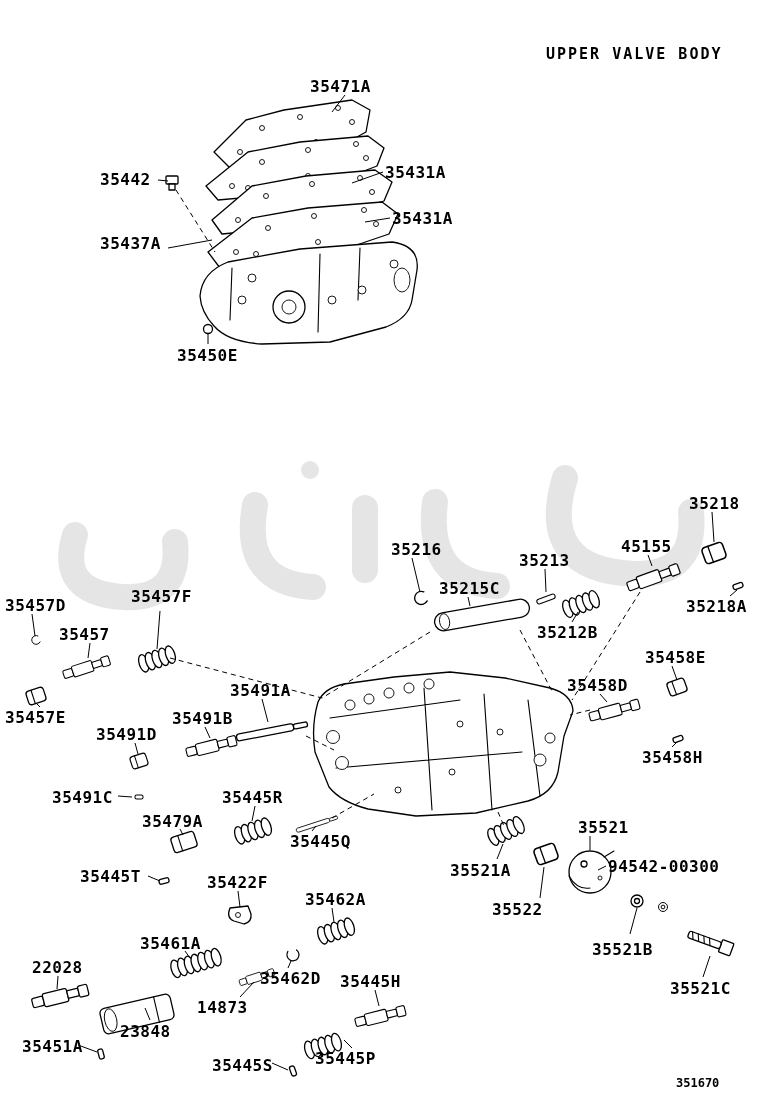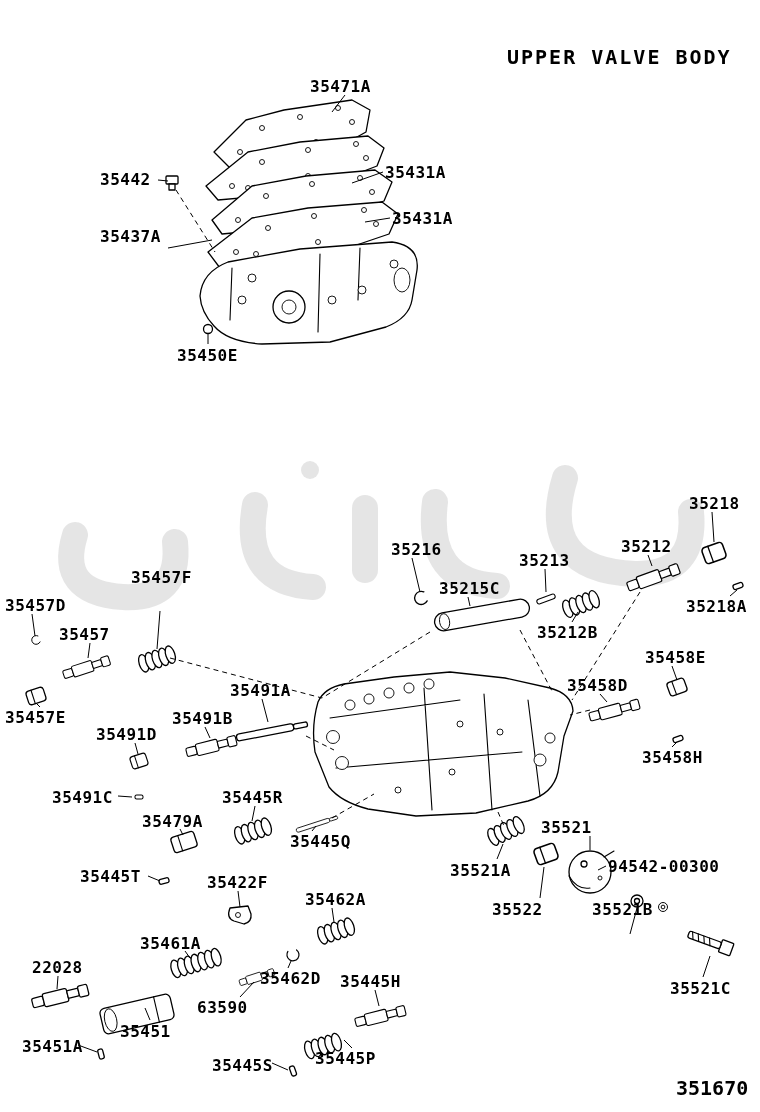--- a/index.html
+++ b/index.html
@@ -1,22 +1,22 @@
 <!DOCTYPE html>
 <html><head>
 <meta charset="utf-8">
 <style>
   * { margin:0; padding:0; box-sizing:border-box; }
   html,body { background:#fff; }
   body { width:760px; height:1112px; font-family:"DejaVu Sans Mono","Liberation Mono",monospace; }
   #stage { position:relative; width:760px; height:1112px; background:#fff; overflow:hidden; }
   svg.art { position:absolute; left:0; top:0; }
   .lbl { position:absolute; font-size:16px; font-weight:bold; letter-spacing:0.5px; color:#000; white-space:nowrap; }
-  .title { position:absolute; font-size:20px; font-weight:bold; letter-spacing:2px; color:#000; white-space:nowrap; }
-  .code { position:absolute; font-size:20px; font-weight:bold; color:#000; }
+  .title { position:absolute; font-size:15px; font-weight:bold; letter-spacing:2px; color:#000; white-space:nowrap;margin-left:39px; }
+  .code { position:absolute; font-size:12px; font-weight:bold; color:#000; }
   
   .part { fill:#fff; stroke:#000; stroke-width:1.3; stroke-linejoin:round; }
   .ln   { fill:none; stroke:#000; stroke-width:1.1; stroke-linejoin:round; stroke-linecap:round; }
   .lead { fill:none; stroke:#000; stroke-width:1; }
   .dash { fill:none; stroke:#000; stroke-width:1; stroke-dasharray:5 4; }
   .hole { fill:#fff; stroke:#000; stroke-width:0.9; }
   .wm   { fill:none; stroke:#cfcfcf; stroke-width:26; stroke-linecap:round; opacity:0.55; }
 </style>
 </head>
 <body>
@@ -362,57 +362,57 @@
       <line class="lead" x1="352" y1="1048" x2="344" y2="1040"></line>
     </g>
   </svg>
 
   <div class="title" style="left:507px;top:45px">UPPER VALVE BODY</div>
 
   <div class="lbl" style="left:310px;top:77px">35471A</div>
   <div class="lbl" style="left:100px;top:170px">35442</div>
   <div class="lbl" style="left:385px;top:163px">35431A</div>
   <div class="lbl" style="left:392px;top:209px">35431A</div>
-  <div class="lbl" style="left:100px;top:227px">35437A</div>
+  <div class="lbl" style="left:100px;top:234px">35437A</div>
   <div class="lbl" style="left:177px;top:346px">35450E</div>
 
   <div class="lbl" style="left:689px;top:494px">35218</div>
   <div class="lbl" style="left:391px;top:540px">35216</div>
-  <div class="lbl" style="left:621px;top:537px">35212</div>
+  <div class="lbl" style="left:621px;top:537px">45155</div>
   <div class="lbl" style="left:519px;top:551px">35213</div>
   <div class="lbl" style="left:439px;top:579px">35215C</div>
   <div class="lbl" style="left:686px;top:597px">35218A</div>
   <div class="lbl" style="left:5px;top:596px">35457D</div>
-  <div class="lbl" style="left:131px;top:568px">35457F</div>
+  <div class="lbl" style="left:131px;top:587px">35457F</div>
   <div class="lbl" style="left:537px;top:623px">35212B</div>
   <div class="lbl" style="left:59px;top:625px">35457</div>
   <div class="lbl" style="left:645px;top:648px">35458E</div>
   <div class="lbl" style="left:567px;top:676px">35458D</div>
   <div class="lbl" style="left:230px;top:681px">35491A</div>
   <div class="lbl" style="left:5px;top:708px">35457E</div>
   <div class="lbl" style="left:172px;top:709px">35491B</div>
   <div class="lbl" style="left:96px;top:725px">35491D</div>
   <div class="lbl" style="left:642px;top:748px">35458H</div>
   <div class="lbl" style="left:52px;top:788px">35491C</div>
   <div class="lbl" style="left:222px;top:788px">35445R</div>
   <div class="lbl" style="left:142px;top:812px">35479A</div>
   <div class="lbl" style="left:290px;top:832px">35445Q</div>
-  <div class="lbl" style="left:541px;top:818px">35521</div>
+  <div class="lbl" style="left:578px;top:818px">35521</div>
   <div class="lbl" style="left:450px;top:861px">35521A</div>
   <div class="lbl" style="left:608px;top:857px">94542-00300</div>
   <div class="lbl" style="left:80px;top:867px">35445T</div>
   <div class="lbl" style="left:207px;top:873px">35422F</div>
   <div class="lbl" style="left:492px;top:900px">35522</div>
   <div class="lbl" style="left:305px;top:890px">35462A</div>
   <div class="lbl" style="left:140px;top:934px">35461A</div>
-  <div class="lbl" style="left:592px;top:900px">35521B</div>
+  <div class="lbl" style="left:592px;top:940px">35521B</div>
   <div class="lbl" style="left:32px;top:958px">22028</div>
   <div class="lbl" style="left:260px;top:969px">35462D</div>
   <div class="lbl" style="left:340px;top:972px">35445H</div>
   <div class="lbl" style="left:670px;top:979px">35521C</div>
-  <div class="lbl" style="left:197px;top:998px">63590</div>
-  <div class="lbl" style="left:120px;top:1022px">35451</div>
+  <div class="lbl" style="left:197px;top:998px">14873</div>
+  <div class="lbl" style="left:120px;top:1022px">23848</div>
   <div class="lbl" style="left:22px;top:1037px">35451A</div>
   <div class="lbl" style="left:212px;top:1056px">35445S</div>
   <div class="lbl" style="left:315px;top:1049px">35445P</div>
 
   <div class="code" style="left:676px;top:1076px">351670</div>
 </div>
 
 </body></html>

